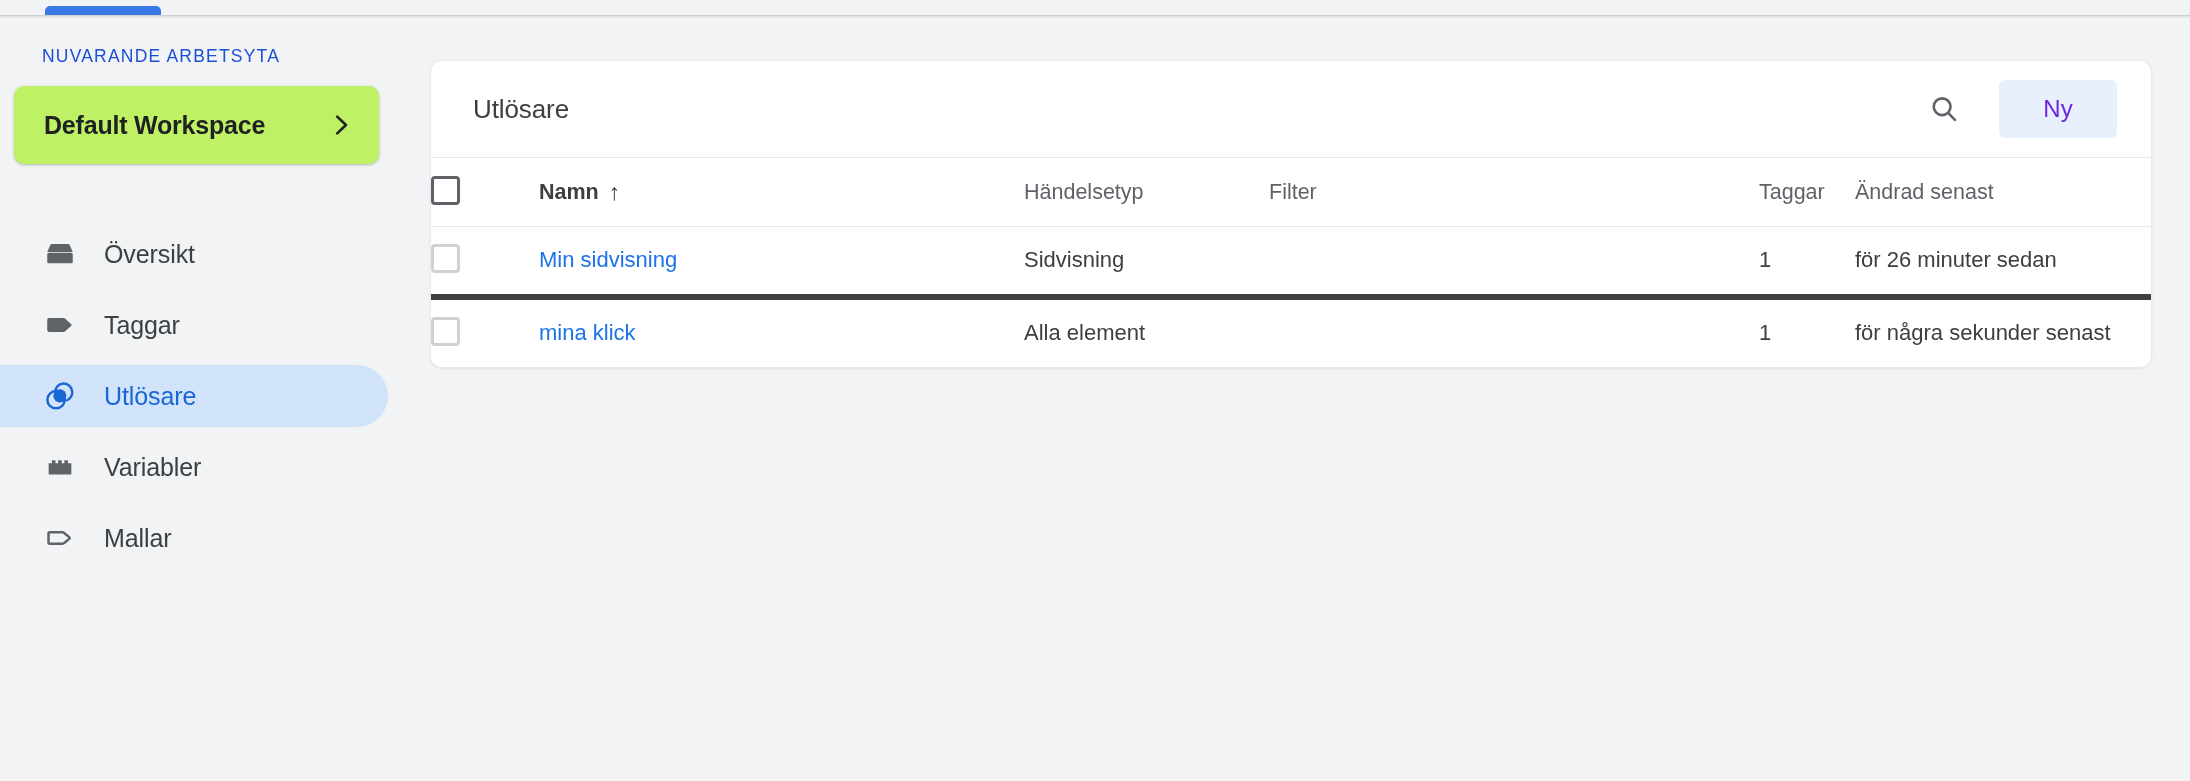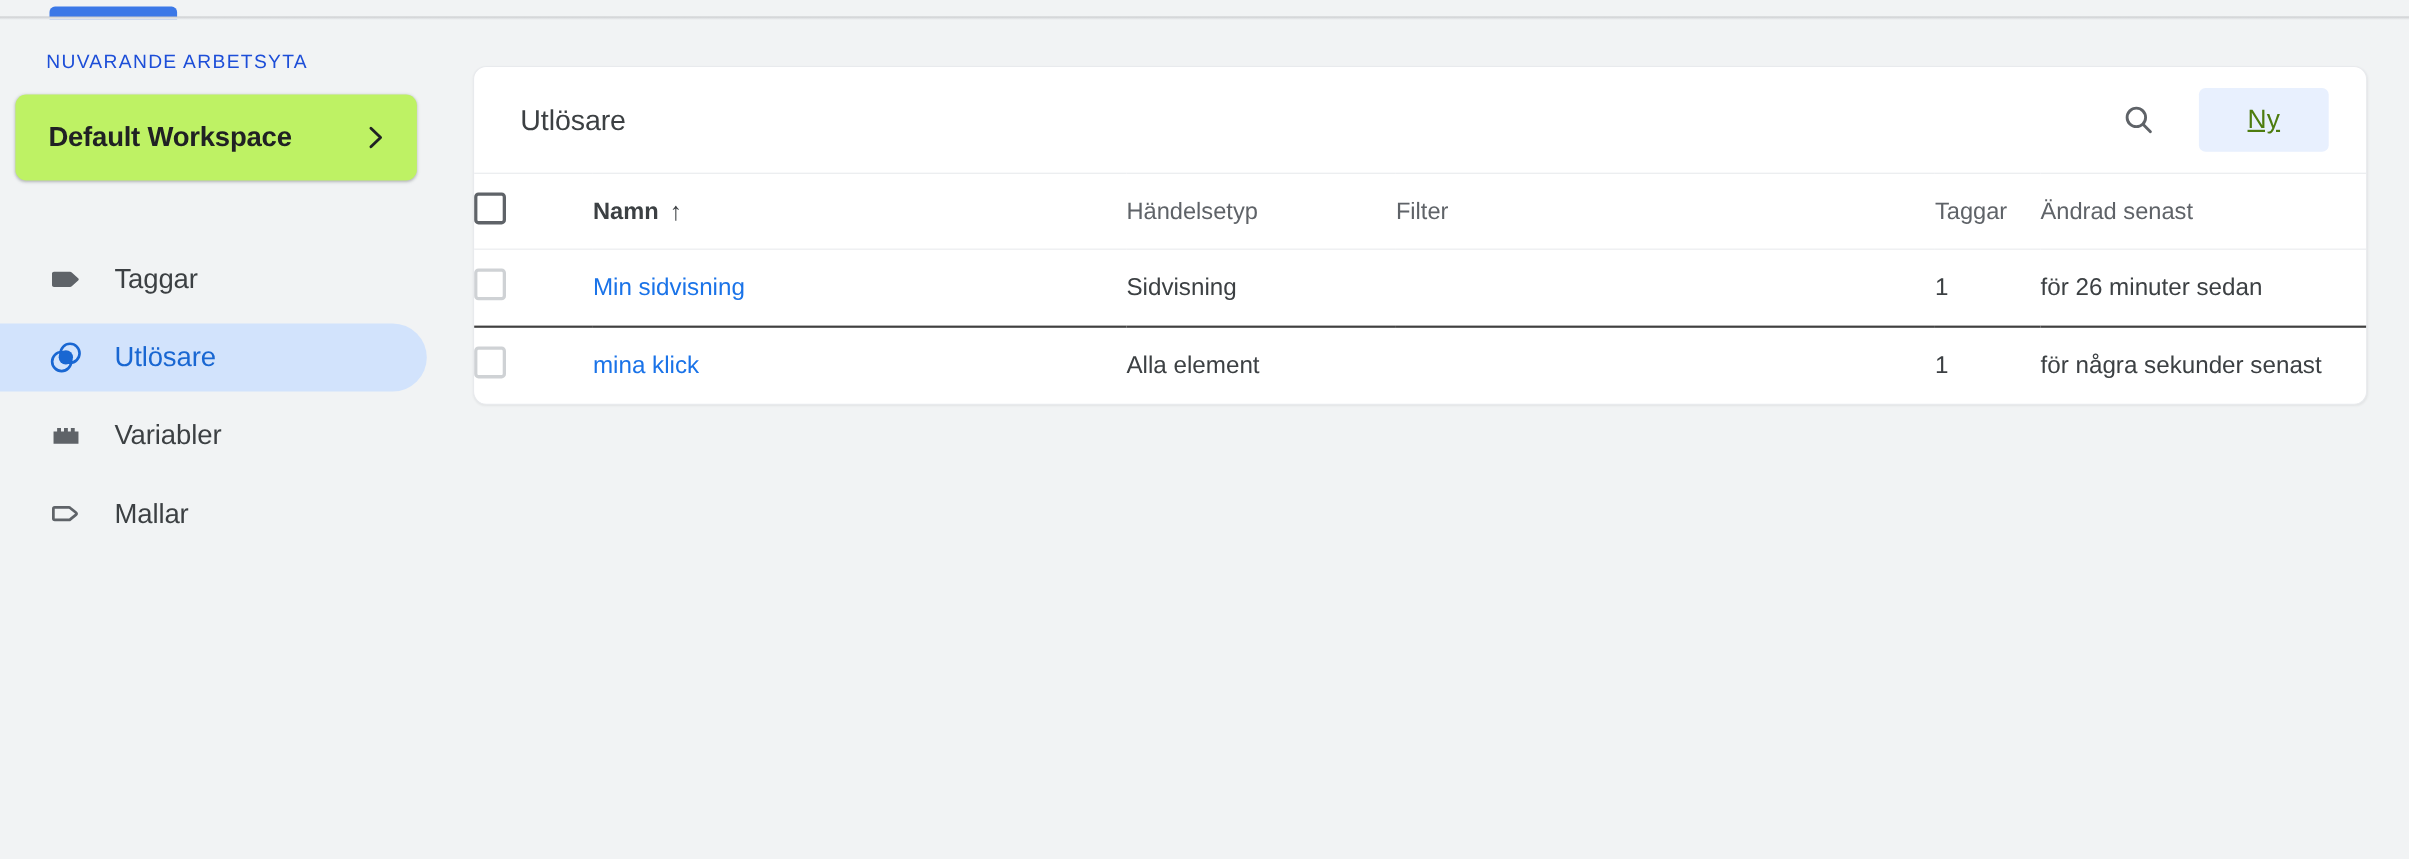--- a/index.html
+++ b/index.html
@@ -169,47 +169,46 @@
   }
   .search-btn svg { display: block; }
   .new-btn {
     margin-left: 24px;
     height: 58px;
     min-width: 118px;
     padding: 0 26px;
     background: #e8f0fe;
     border: none;
     border-radius: 6px;
-    color: #4d7c0f;
+    color: #6d28d9;
     font-size: 24px;
     font-family: "Liberation Sans", sans-serif;
     cursor: pointer;
     letter-spacing: 0.1px;
     display: flex;
     align-items: center;
     justify-content: center;
     flex: 0 0 auto;
-    text-decoration: underline;
   }
 
   
   .tbl {
     width: 100%;
     border-collapse: collapse;
     table-layout: fixed;
   }
   .tbl th, .tbl td {
     text-align: left;
     padding: 0;
     vertical-align: middle;
   }
   .thead-row { height: 69px; }
   .tbody-row { height: 70px; }
   .thead-row th { border-top: 1px solid #e8eaed; border-bottom: 1px solid #e8eaed; }
-  .tbody-row td { border-bottom: 2px solid #404040; }
+  .tbody-row td { border-bottom: 6px solid #404040; }
   .tbody-row.last td { border-bottom: none; }
 
   .col-chk   { width: 108px; }
   .col-name  { width: 485px; }
   .col-type  { width: 245px; }
   .col-filter{ width: 490px; }
   .col-tags  { width: 96px; }
   .col-mod   { width: 298px; }
 
   .chk-cell { text-align: center; }
@@ -267,20 +266,29 @@
     <span class="ws-name">Default Workspace</span>
     <span class="ws-chevron">
       <svg viewBox="0 0 24 24" width="24" height="24" aria-hidden="true">
         <path d="M8.2 3.6 L17 12 L8.2 20.4" fill="none" stroke="#202124" stroke-width="2.6" stroke-linecap="round" stroke-linejoin="round"></path>
       </svg>
     </span>
   </div>
 
   <div class="nav">
 
+    <div class="nav-item">
+      <span class="nav-icon">
+        <svg viewBox="0 0 24 24" width="34" height="34" aria-hidden="true">
+          <path d="M3 10.5 L5.2 5.6 C5.4 5.2 5.8 5 6.2 5 H17.8 C18.2 5 18.6 5.2 18.8 5.6 L21 10.5 Z" fill="#5f6368"></path>
+          <rect x="3" y="11.2" width="18" height="7.4" rx="1.1" fill="#5f6368"></rect>
+        </svg>
+      </span>
+      <span class="nav-label">Översikt</span>
+    </div>
 
     <div class="nav-item">
       <span class="nav-icon">
         <svg viewBox="0 0 24 24" width="34" height="34" aria-hidden="true">
           <path d="M3 8.4 C3 7.7 3.6 7.1 4.3 7.1 H14.6 C15 7.1 15.4 7.3 15.7 7.6 L19.8 11.3
                    C20.3 11.7 20.3 12.3 19.8 12.7 L15.7 16.4 C15.4 16.7 15 16.9 14.6 16.9
                    H4.3 C3.6 16.9 3 16.3 3 15.6 Z" fill="#5f6368"></path>
         </svg>
       </span>
       <span class="nav-label">Taggar</span>

